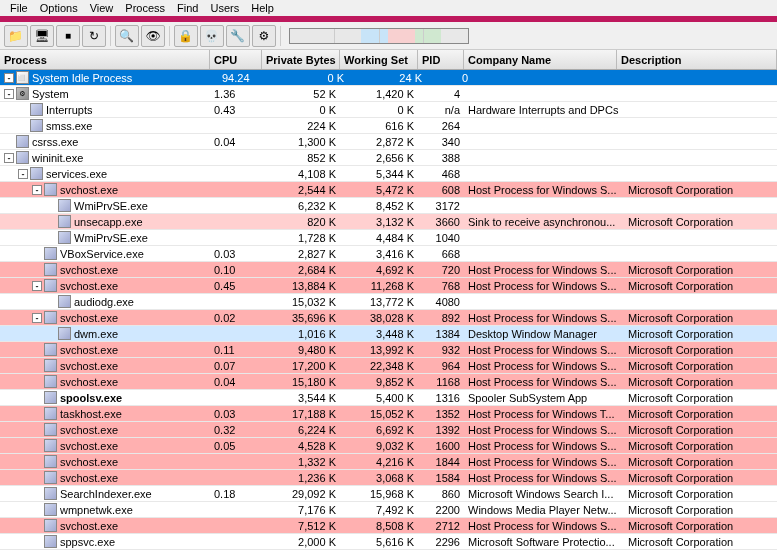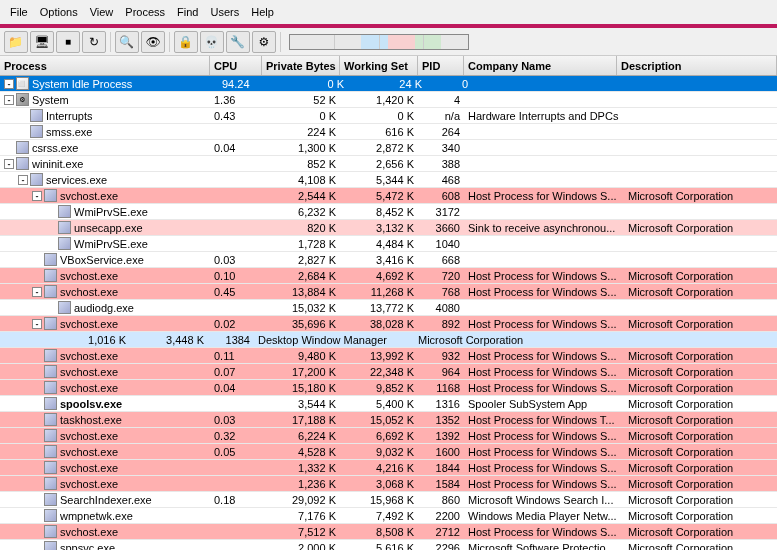--- a/index.html
+++ b/index.html
@@ -100,21 +100,21 @@
       margin-right: 3px;
       flex-shrink: 0;
       font-size: 7px;
       background: linear-gradient(135deg, #e8e8ff, #c0c0e0);
     }
   </style>
 </head>
 <body>
 
 <div>
-  <div style="display:flex; align-items:center; height:28px; background:#f0f0f0; border-bottom:4px solid #be185d; padding:8px 4px;">
+  <div style="display:flex; align-items:center; height:20px; background:#f0f0f0; border-bottom:6px solid #be185d; padding:8px 4px;">
     <span class="menubar-item">File</span>
     <span class="menubar-item">Options</span>
     <span class="menubar-item">View</span>
     <span class="menubar-item">Process</span>
     <span class="menubar-item">Find</span>
     <span class="menubar-item">Users</span>
     <span class="menubar-item">Help</span>
   </div>
 </div>
 
@@ -370,20 +370,26 @@
         <span style="overflow: hidden; text-overflow: ellipsis; white-space: nowrap;">svchost.exe</span>
       </div>
       <div class="cell cell-cpu">0.02</div>
       <div class="cell cell-private">35,696 K</div>
       <div class="cell cell-working">38,028 K</div>
       <div class="cell cell-pid">892</div>
       <div class="cell cell-desc" style="overflow: hidden; text-overflow: ellipsis;">Host Process for Windows S...</div>
       <div class="cell cell-company" style="overflow: hidden; text-overflow: ellipsis;">Microsoft Corporation</div>
     </div>
     <div class="process-row" style="background: rgb(208, 232, 255);">
+      <div class="cell cell-process" style="display: flex; align-items: center; overflow: hidden;">
+        <span style="width: 42px; display: inline-block; flex-shrink: 0;"></span>
+        <span style="width: 12px; display: inline-block; flex-shrink: 0;"></span>
+        <span class="icon-box" style="background: linear-gradient(135deg, rgb(208, 216, 240), rgb(160, 168, 208));"></span>
+        <span style="overflow: hidden; text-overflow: ellipsis; white-space: nowrap;">dwm.exe</span>
+      </div>
       <div class="cell cell-cpu"></div>
       <div class="cell cell-private">1,016 K</div>
       <div class="cell cell-working">3,448 K</div>
       <div class="cell cell-pid">1384</div>
       <div class="cell cell-desc" style="overflow: hidden; text-overflow: ellipsis;">Desktop Window Manager</div>
       <div class="cell cell-company" style="overflow: hidden; text-overflow: ellipsis;">Microsoft Corporation</div>
     </div>
     <div class="process-row" style="background: rgb(255, 176, 176);">
       <div class="cell cell-process" style="display: flex; align-items: center; overflow: hidden;">
         <span style="width: 28px; display: inline-block; flex-shrink: 0;"></span>

